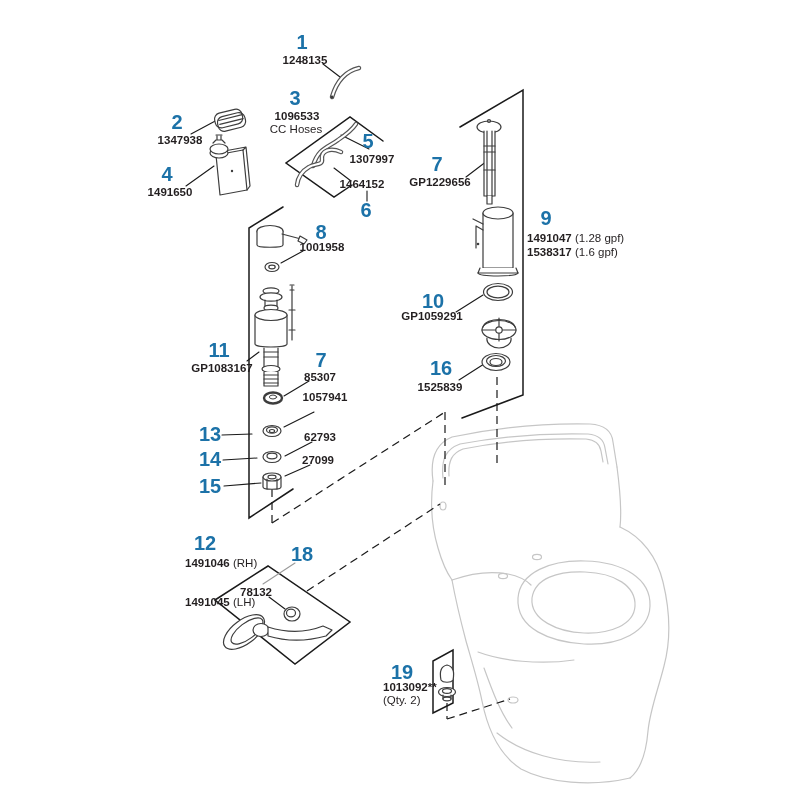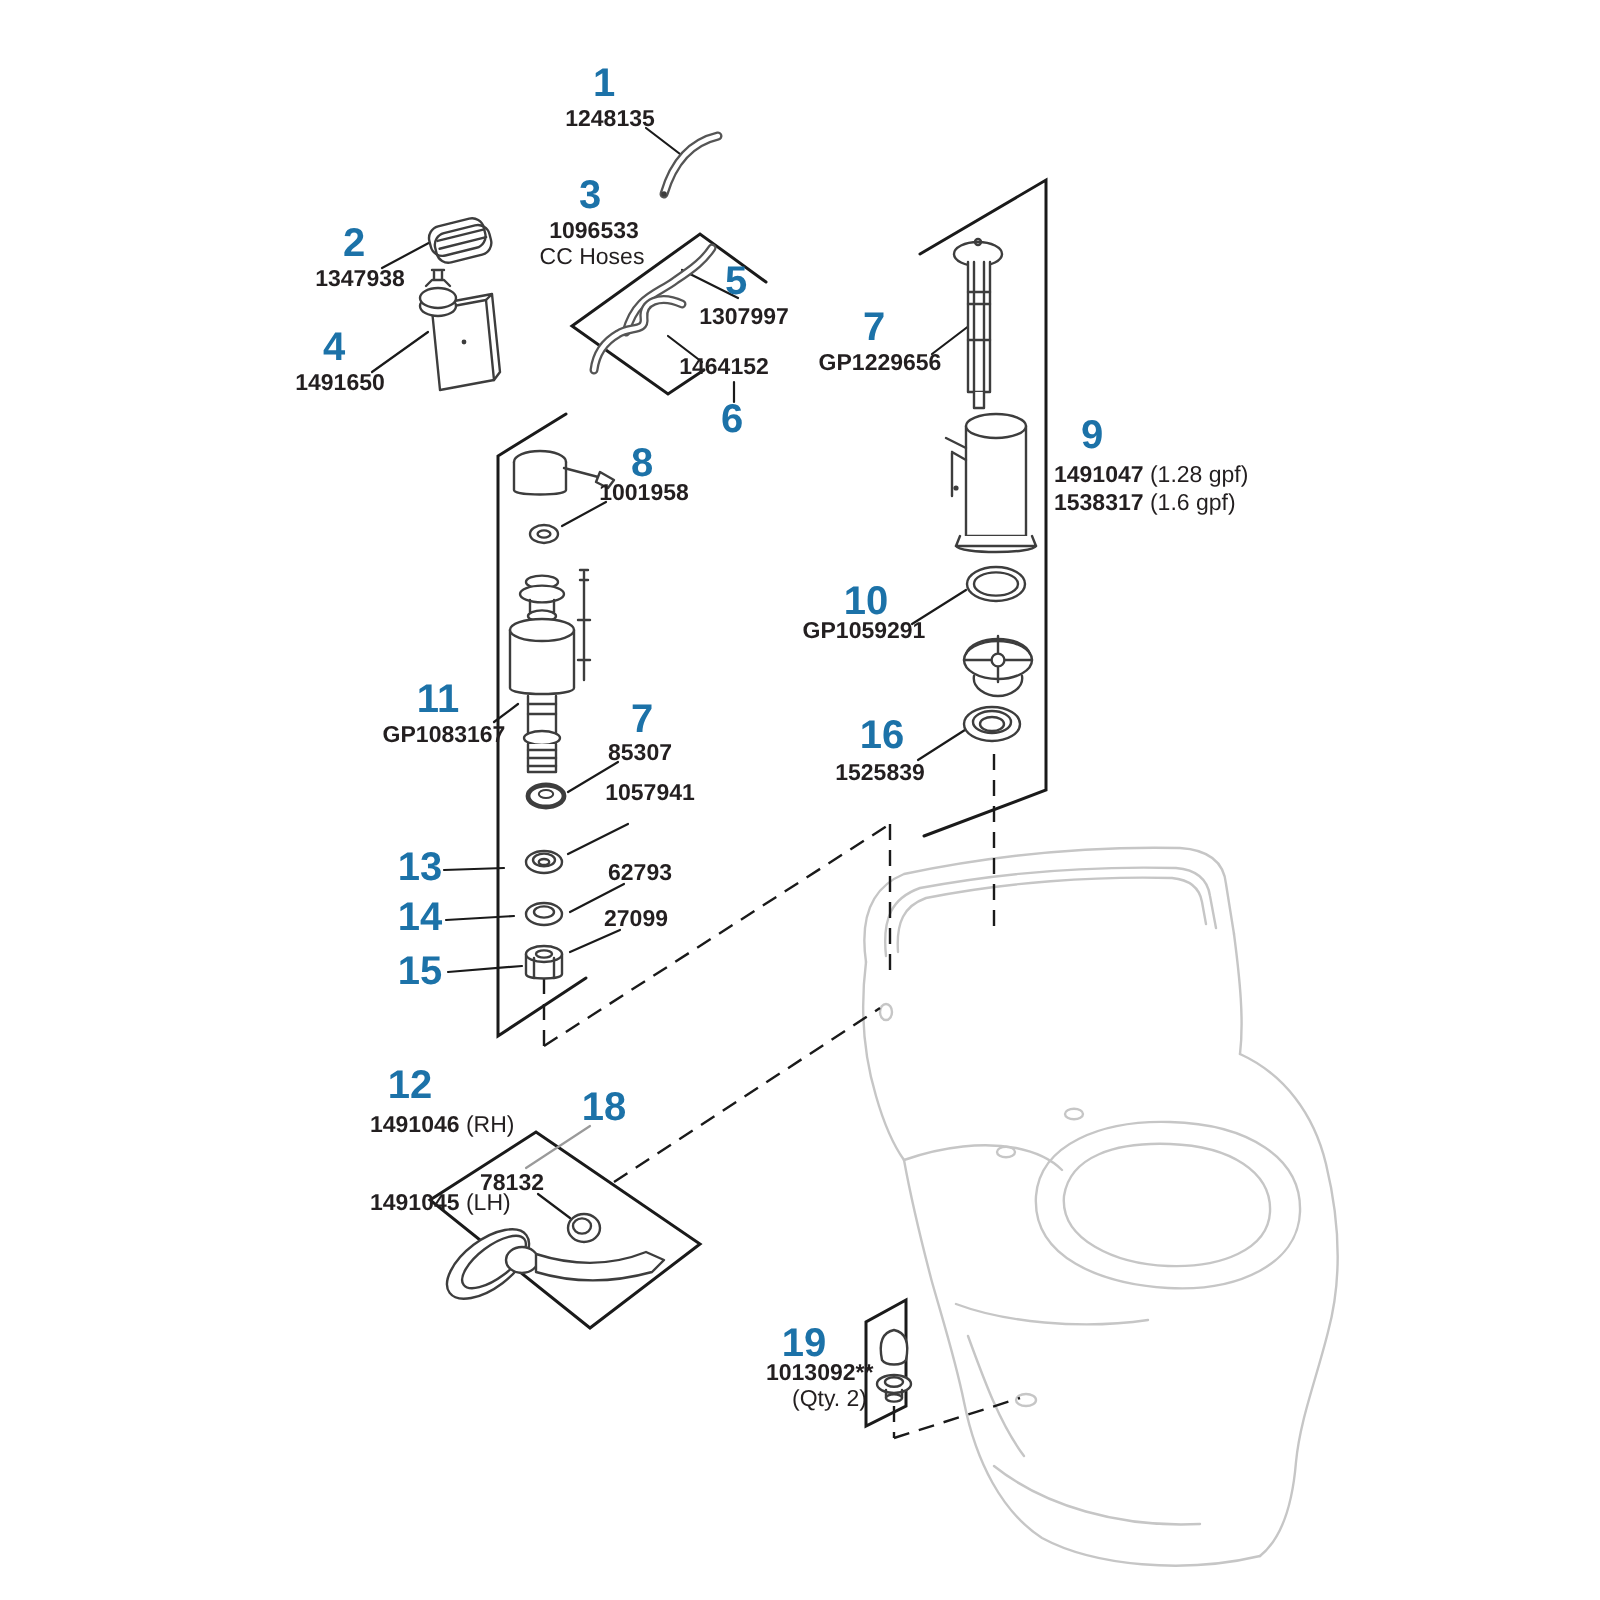--- a/index.html
+++ b/index.html
@@ -288,15 +288,15 @@
 
   <div class="lbl ctr num" style="left:205px;top:533px">12</div>
   <div class="lbl" style="left:185px;top:553px"><span class="pn">1491046</span><span class="note"> (RH)</span></div>
   <div class="lbl" style="left:185px;top:592px"><span class="pn">1491045</span><span class="note"> (LH)</span></div>
 
   <div class="lbl ctr num" style="left:302px;top:544px">18</div>
   <div class="lbl ctr pn" style="left:256px;top:586px">78132</div>
 
   <div class="lbl ctr num" style="left:402px;top:662px">19</div>
   <div class="lbl pn" style="left:383px;top:681px">1013092**</div>
-  <div class="lbl note" style="left:396px;top:694px">(Qty. 2)</div>
+  <div class="lbl note" style="left:383px;top:694px">(Qty. 2)</div>
 
 </div>
 
 </body></html>

